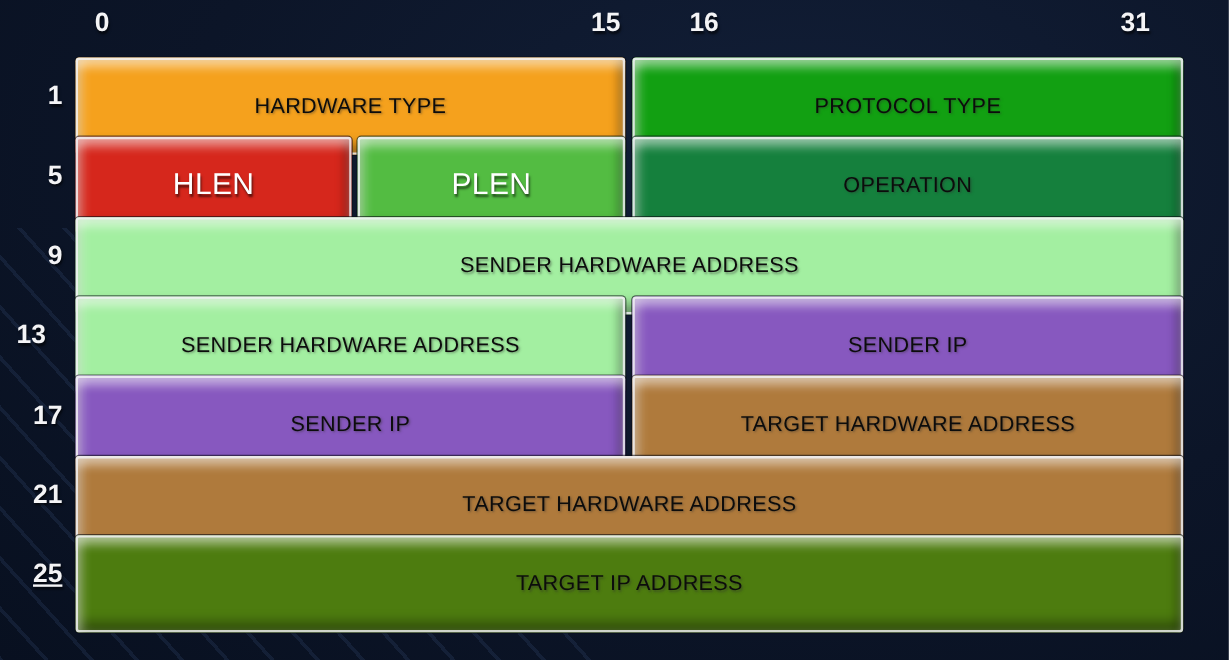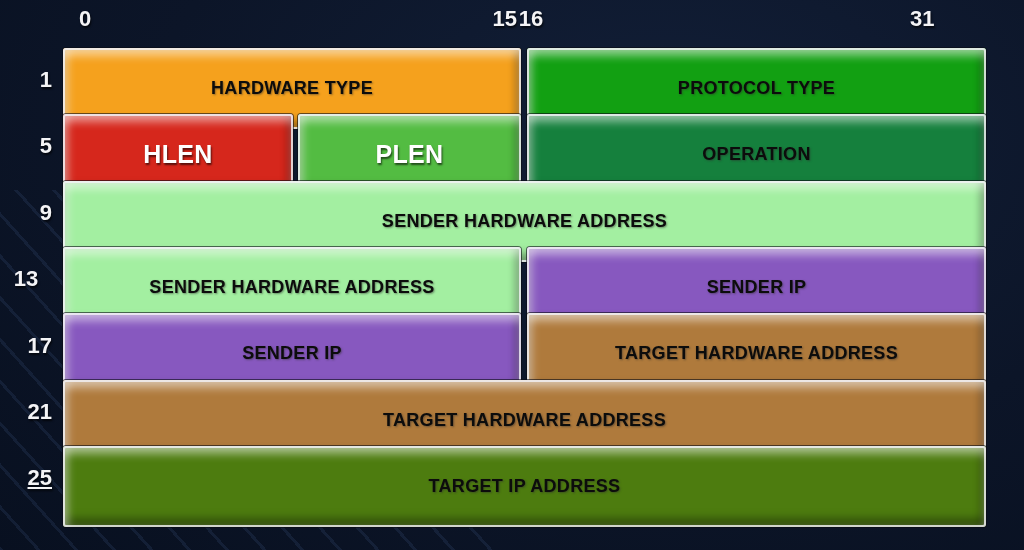--- a/index.html
+++ b/index.html
@@ -32,21 +32,21 @@
   .row-label {
     width: 58px; left: 0;
     height: 63px; line-height: 63px;
     text-align: right; padding-right: 6px;
   }
   .cell {
     position: absolute;
     height: 81px;
     border-radius: 3px;
     display: flex; align-items: center; justify-content: center;
-    font-weight: bold;
+    font-weight: normal;
     font-size: 18px;
     color: #0c0c0c;
     letter-spacing: 0.3px;
     text-shadow: 1px 1px 2px rgba(45,45,45,0.5);
     box-shadow:
       0 0 0 1px rgba(10,12,20,0.6),
       inset 0 0 0 2px rgba(242,242,246,0.8),
       inset 0 8px 8px rgba(255,255,255,0.5),
       inset 7px 0 7px rgba(255,255,255,0.28),
       inset 0 -9px 9px rgba(0,0,0,0.34),
@@ -58,22 +58,22 @@
     text-shadow: 1px 2px 2px rgba(0,0,0,0.6);
   }
 </style>
 </head>
 <body>
 
 <div class="bg-streaks"></div>
 
 <div class="ruler-label" style="left:70px; width:30px; text-align:center;">0</div>
 <div class="ruler-label" style="left:445px; width:72px; text-align:right;">15</div>
-<div class="ruler-label" style="left:495px; width:72px; text-align:center;">16</div>
-<div class="ruler-label" style="left:910px; width:72px; text-align:left;">31</div>
+<div class="ruler-label" style="left:527px; width:72px; text-align:right;">16</div>
+<div class="ruler-label" style="left:910px; width:72px; text-align:center;">31</div>
 
 <div class="row-label" style="top:48px;">1</div>
 <div class="row-label" style="top:114px;">5</div>
 <div class="row-label" style="top:181px;">9</div>
 <div class="row-label" style="top:247px;text-align:center;">13</div>
 <div class="row-label" style="top:314px;">17</div>
 <div class="row-label" style="top:380px;">21</div>
 <div class="row-label" style="top:446px;text-decoration:underline;">25</div>
 
 <div class="cell" style="top: 48px; left: 63px; width: 458px; background-color: rgb(245, 161, 29);">HARDWARE TYPE</div>

